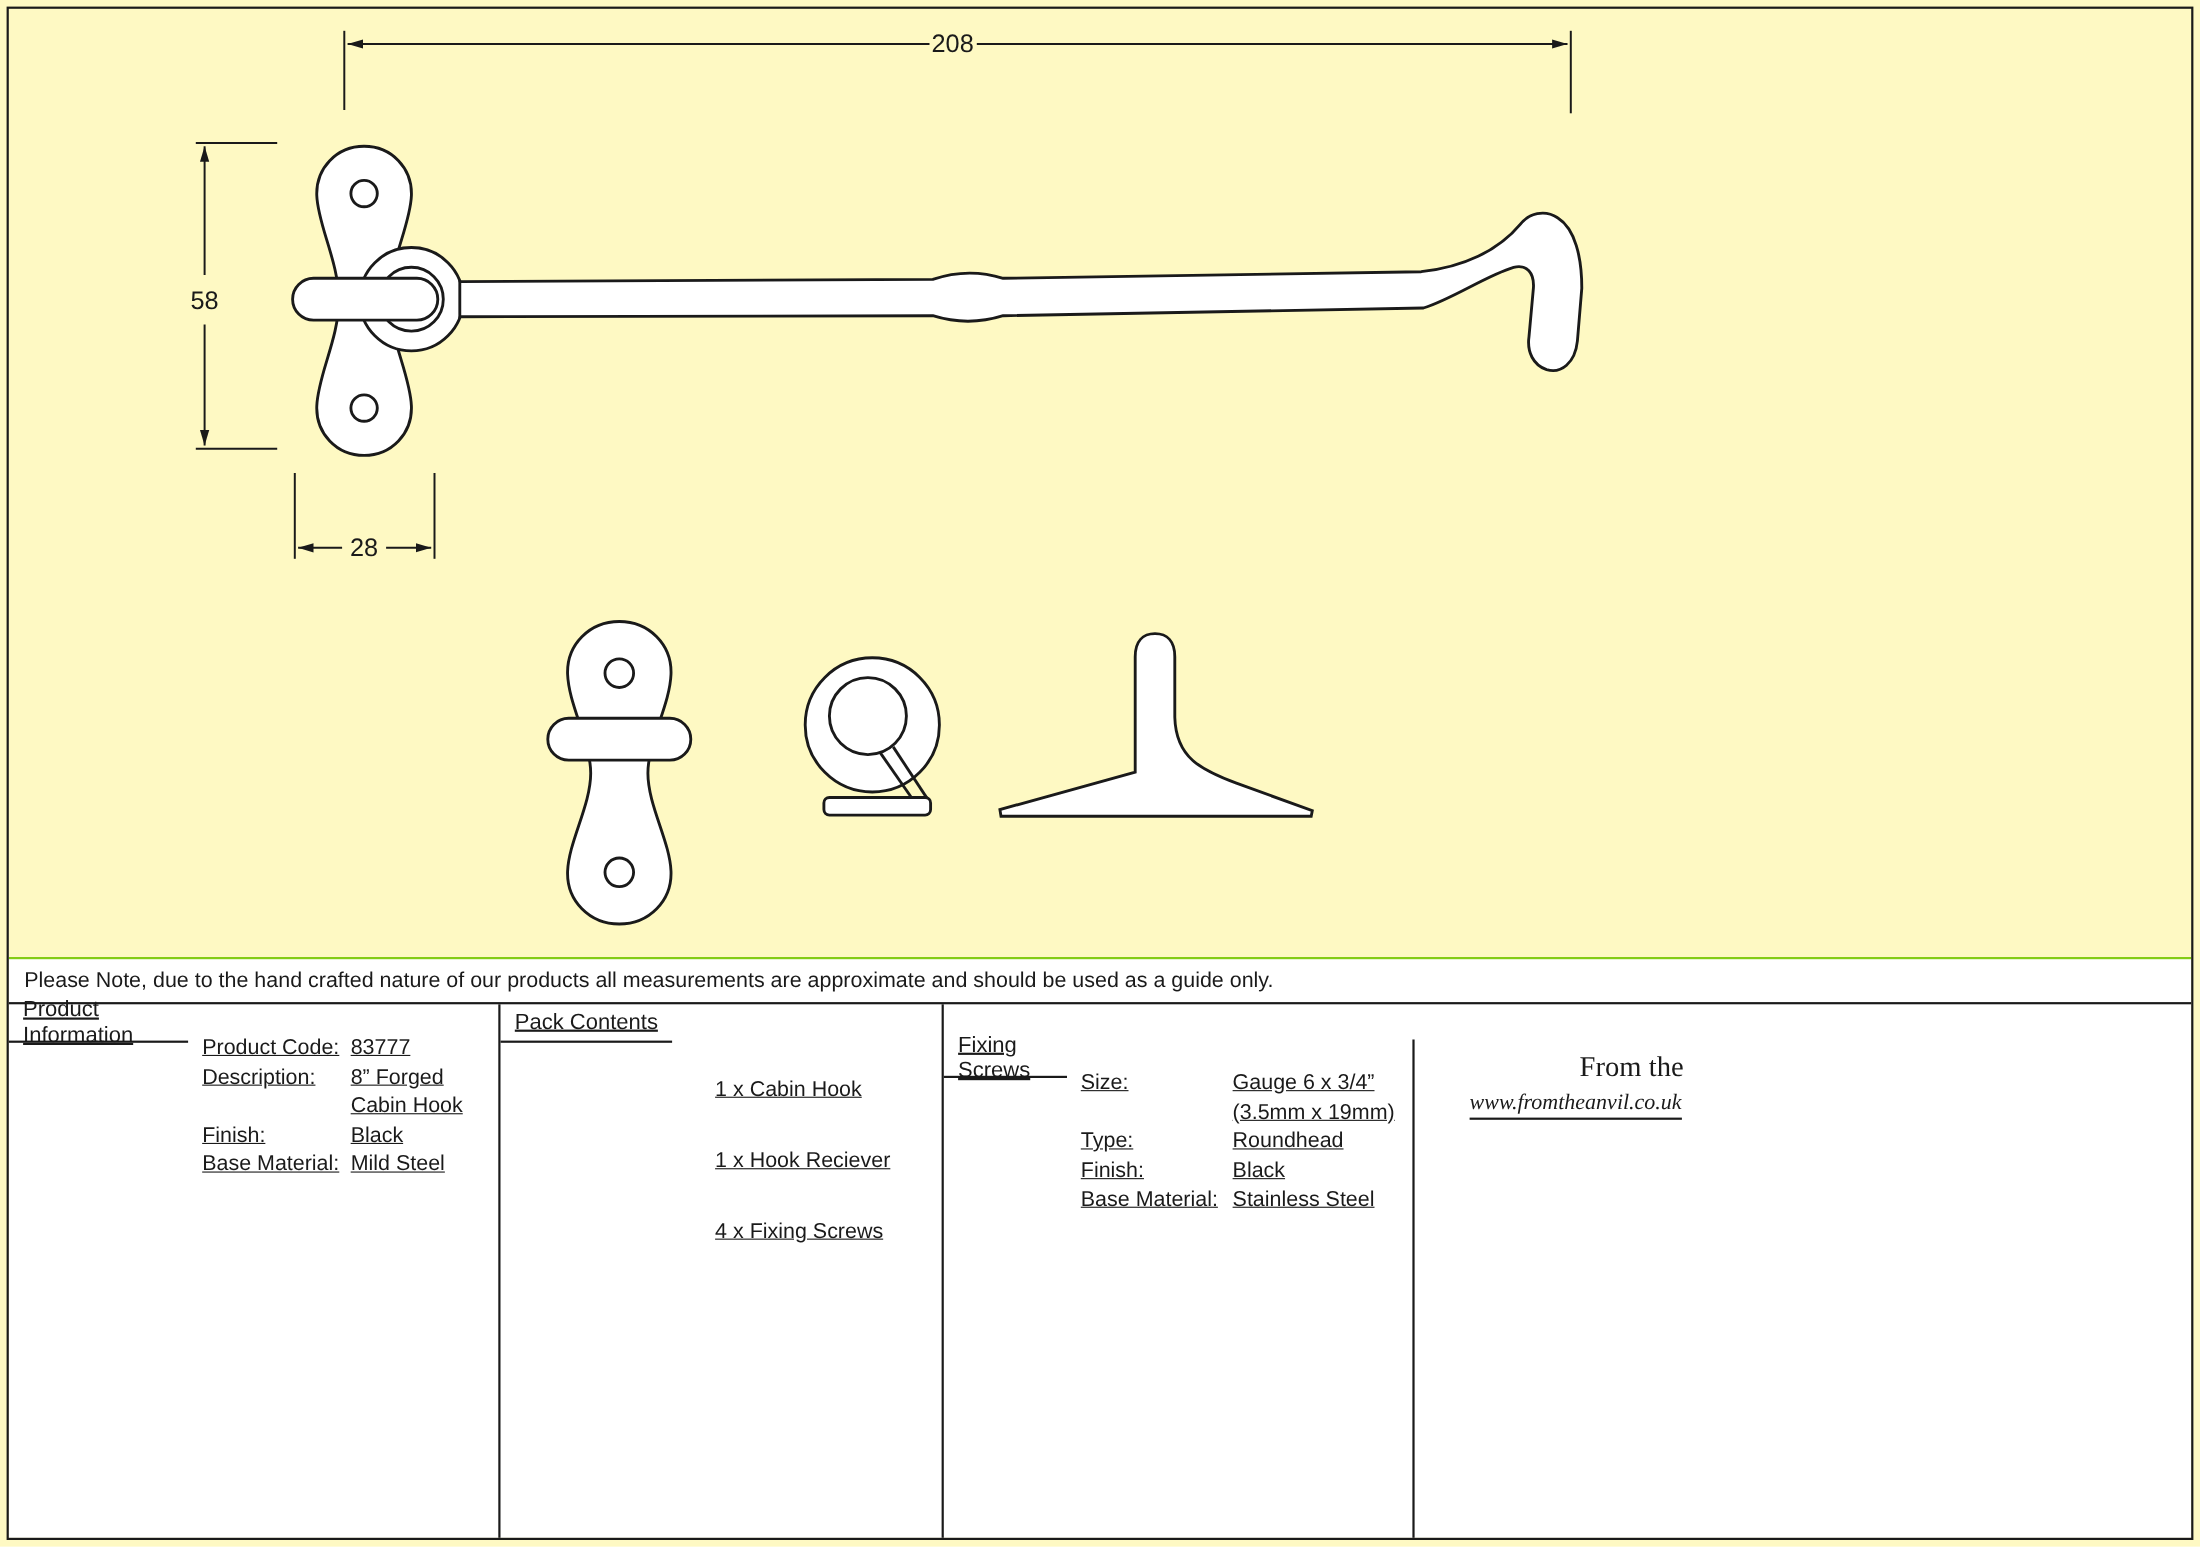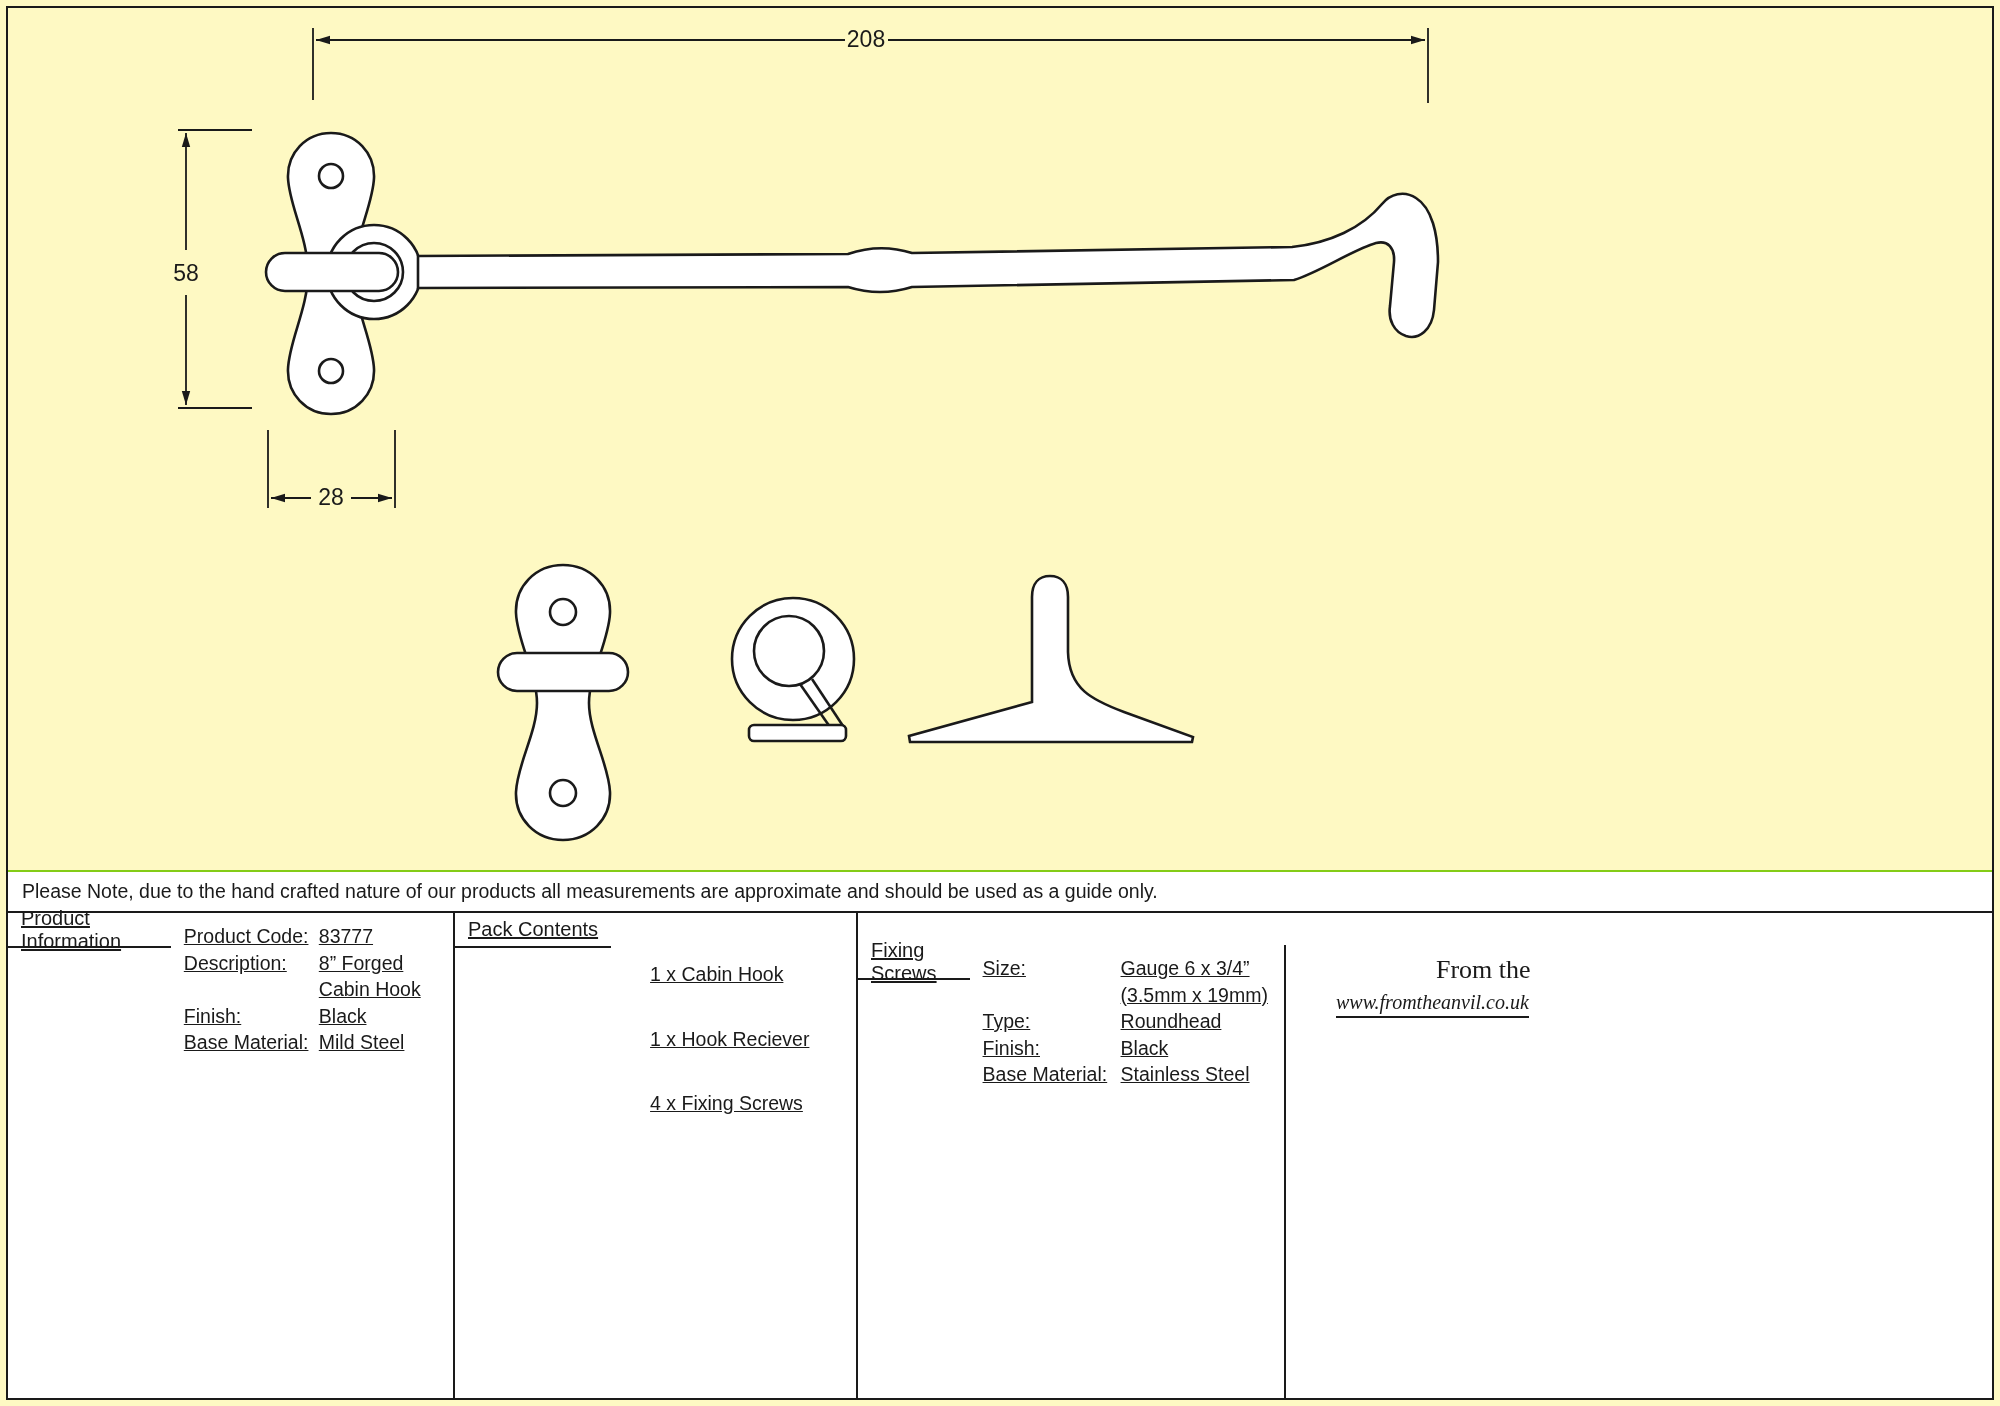--- a/index.html
+++ b/index.html
@@ -24,21 +24,21 @@
   .cols { flex: 1; display: flex; min-height: 0; }
   .col { border-right: 2px solid #1a1a1a; display: flex; flex-direction: row; text-decoration: underline; }
   .col-product { width: 447px; }
   .col-pack { width: 403px; gap: 26px; }
   .col-screws { width: 428px; margin-top: 32px; }
   .col-logo { flex: 1; border-right: none; }
   .col-header {
     height: 35px; border-bottom: 2px solid #1a1a1a;
     display: flex; align-items: center; padding: 0 13px; font-size: 20px;
   }
-  .col-body { padding: 10px 13px; font-size: 19.5px; line-height: 26.5px; }
+  .col-body { padding: 26px 13px; font-size: 19.5px; line-height: 26.5px; }
   .kv { display: grid; grid-template-columns: 135px 1fr; }
   .col-screws .kv { grid-template-columns: 138px 1fr; }
   .pack-line { display: block; margin-top: 38px; }
 
   
   .logo-wrap { padding: 44px 0 0 50px; }
   .logo-box { position: relative; display: inline-block; }
   .fromthe {
     font-family: "Liberation Serif", serif; font-size: 26px;
     padding-left: 100px; display: block; line-height: 26px;

